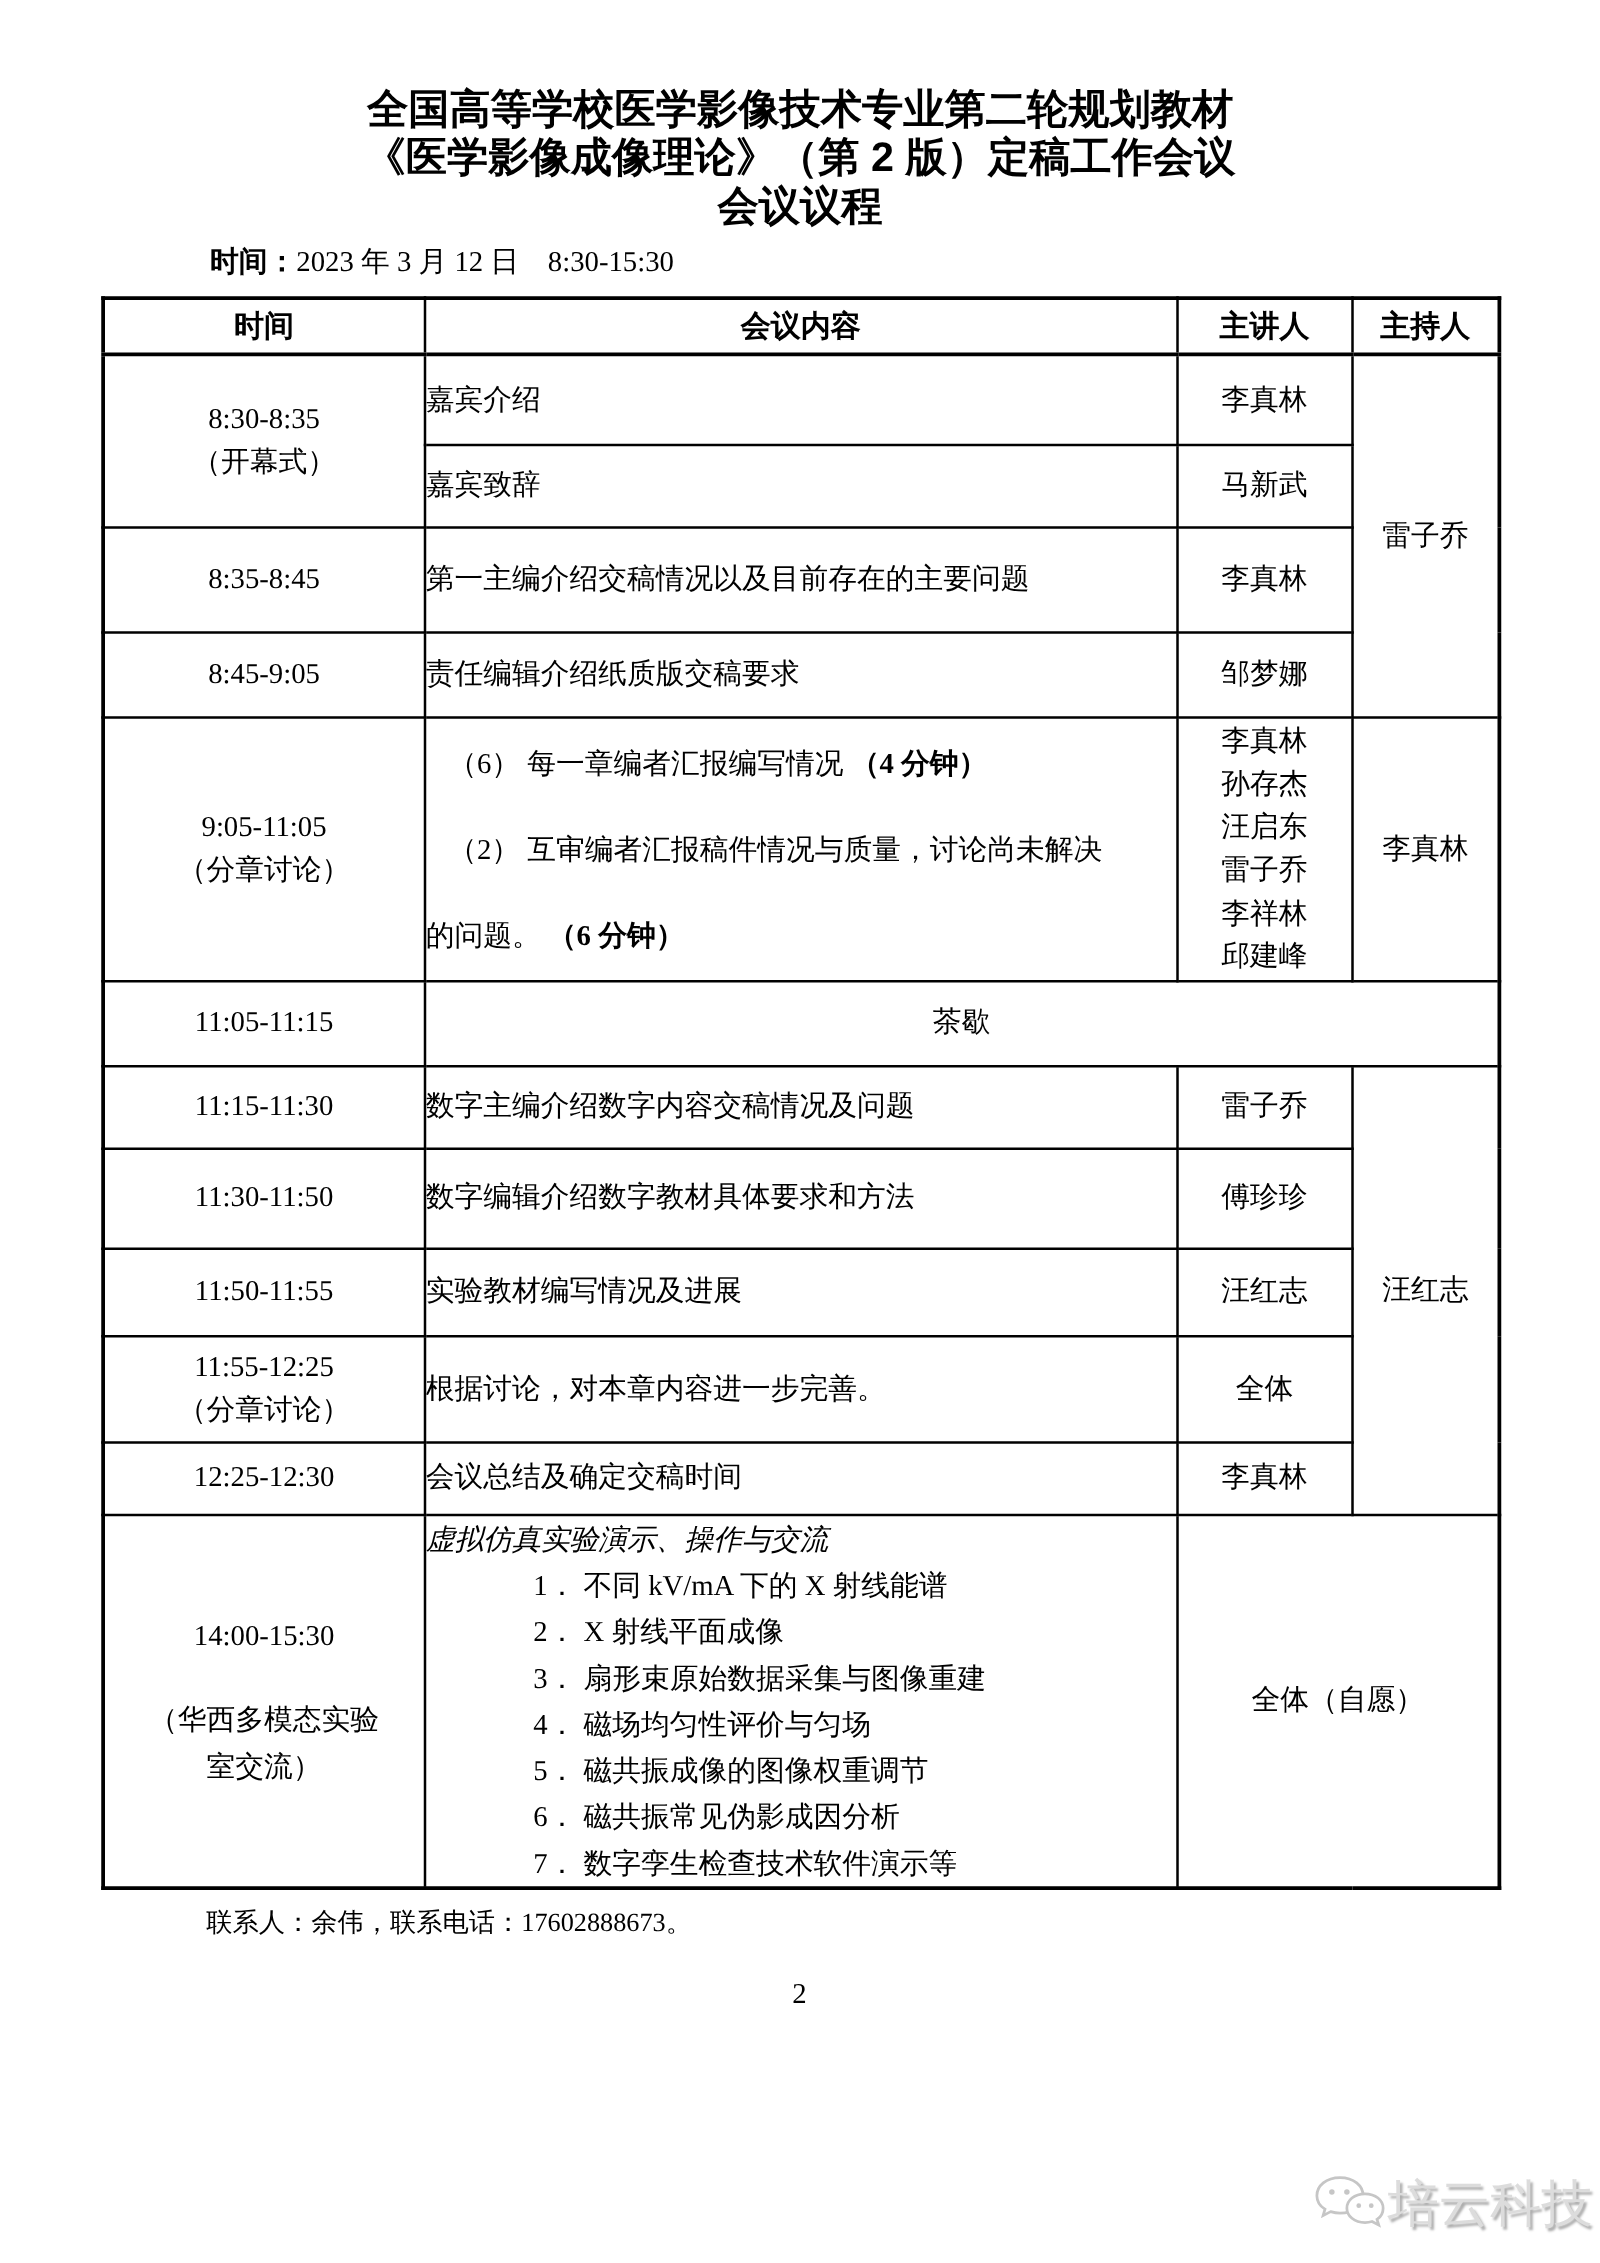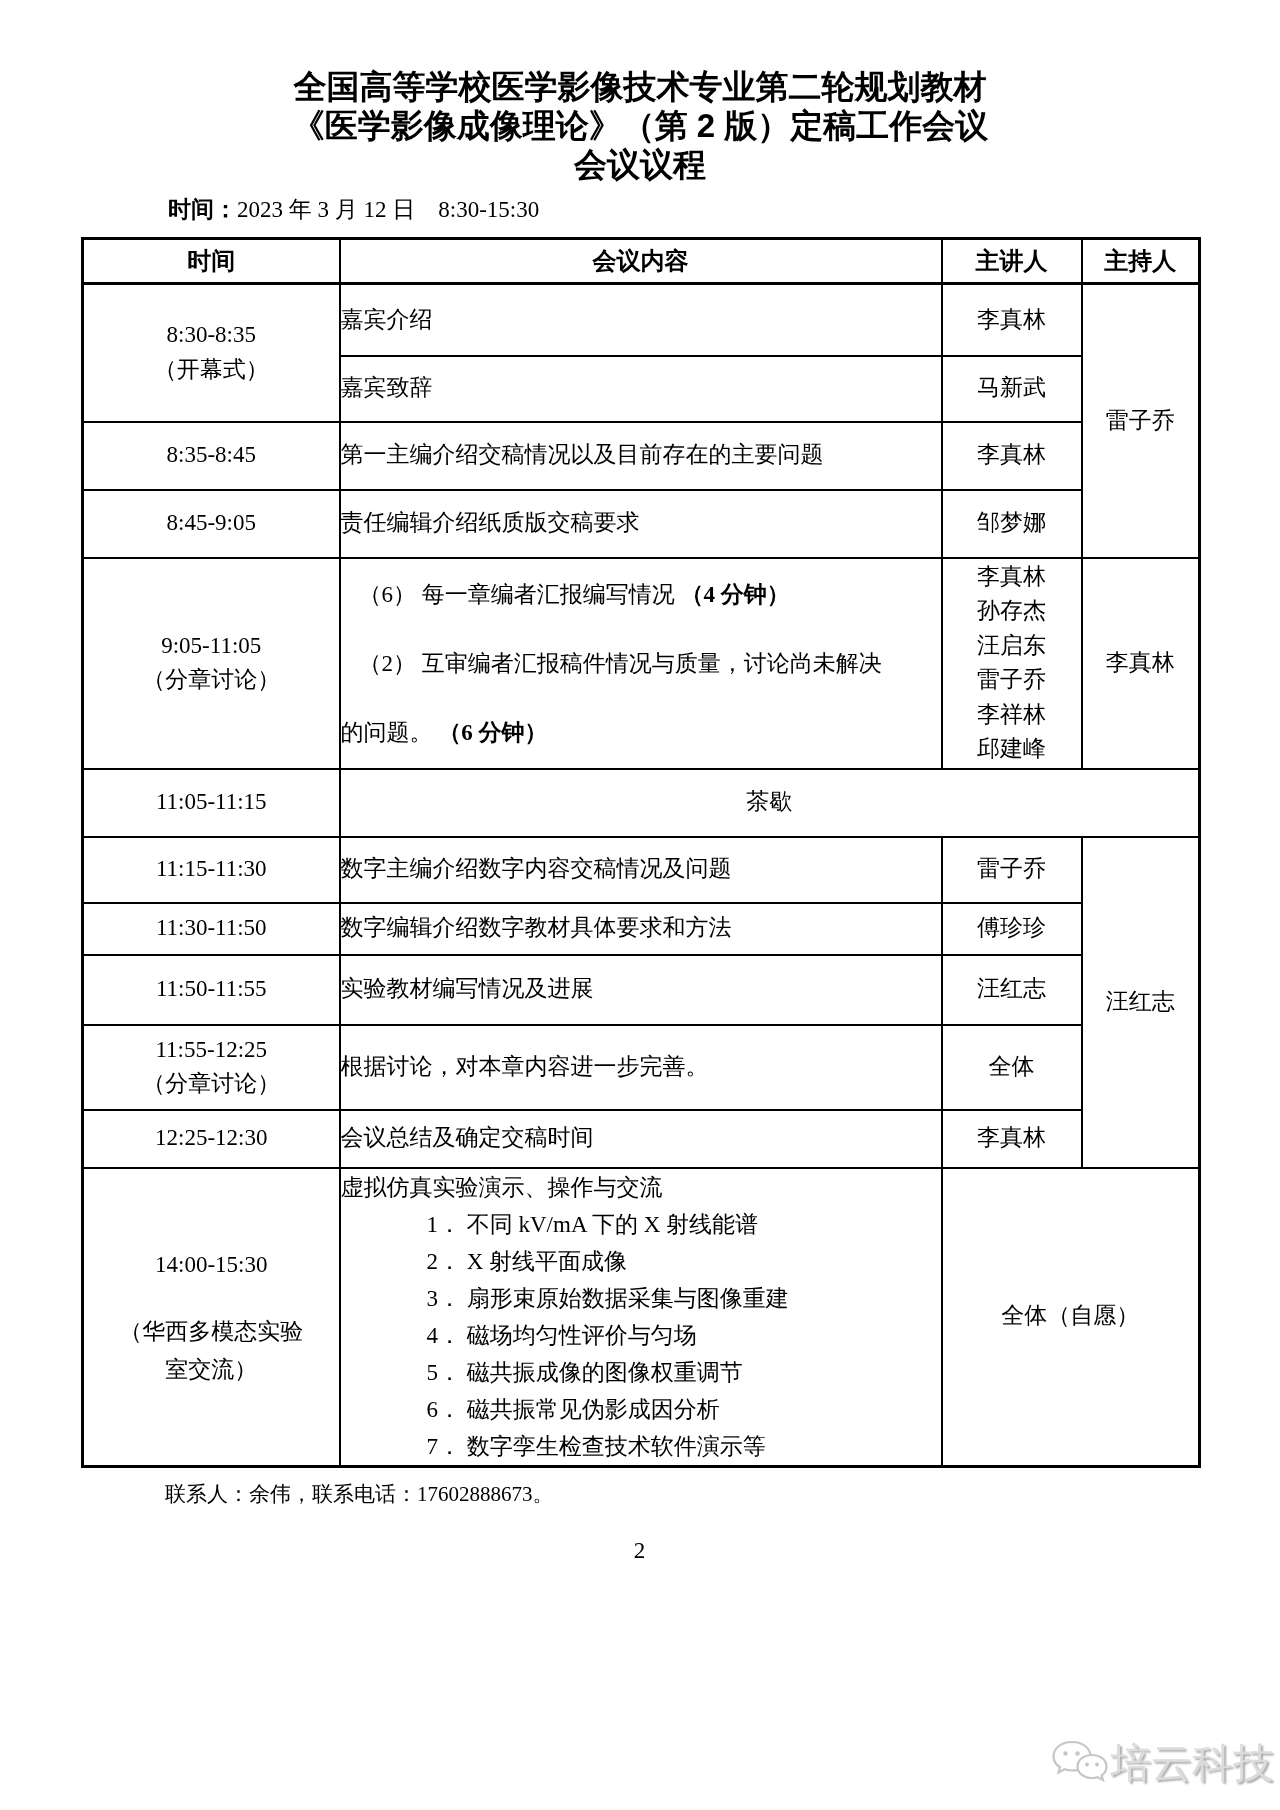--- a/index.html
+++ b/index.html
@@ -38,21 +38,21 @@
   .c-center{text-align:center;}
 
   
   .c5 .line{height:69px;line-height:69px;white-space:nowrap;}
   .c5 .line.ind{padding-left:18px;}
   .s5 div{line-height:34.5px;}
 
   
   .t12 .t12-time{line-height:40px;}
   .t12 .t12-note{margin-top:28px;line-height:38px;}
-  .c12 .c12-title{line-height:37px;}
+  .c12 .c12-title{line-height:37px;font-style:italic;}
   .c12 .c12-item{line-height:37px;padding-left:86px;}
 
   .contact{margin:12px 0 0 165px;font-size:21px;}
   .pagenum{width:1117px;margin-left:81px;text-align:center;margin-top:30px;font-size:23px;}
 
   .watermark{
     position:absolute;right:6px;top:1736px;display:flex;align-items:center;gap:0;
     color:#dcdcdc;font-size:41px;font-family:"Liberation Sans","DejaVu Sans",sans-serif;
     text-shadow:2px 2px 2px #ababab, -1px -1px 0 #ffffff;
     white-space:nowrap;
@@ -99,21 +99,21 @@
       <td class="c-content">嘉宾介绍</td>
       <td class="c-speaker">李真林</td>
       <td class="c-host" rowspan="4">雷子乔</td>
     </tr>
 
     <tr style="height:66px">
       <td class="c-content">嘉宾致辞</td>
       <td class="c-speaker">马新武</td>
     </tr>
 
-    <tr style="height:68px">
+    <tr style="height:84px">
       <td class="c-time">8:35-8:45</td>
       <td class="c-content">第一主编介绍交稿情况以及目前存在的主要问题</td>
       <td class="c-speaker">李真林</td>
     </tr>
 
     <tr style="height:68px">
       <td class="c-time">8:45-9:05</td>
       <td class="c-content">责任编辑介绍纸质版交稿要求</td>
       <td class="c-speaker">邹梦娜</td>
     </tr>
@@ -144,21 +144,21 @@
       <td class="c-content c-center" colspan="3">茶歇</td>
     </tr>
 
     <tr style="height:66px">
       <td class="c-time">11:15-11:30</td>
       <td class="c-content">数字主编介绍数字内容交稿情况及问题</td>
       <td class="c-speaker">雷子乔</td>
       <td class="c-host" rowspan="5">汪红志</td>
     </tr>
 
-    <tr style="height:52px">
+    <tr style="height:80px">
       <td class="c-time">11:30-11:50</td>
       <td class="c-content">数字编辑介绍数字教材具体要求和方法</td>
       <td class="c-speaker">傅珍珍</td>
     </tr>
 
     <tr style="height:70px">
       <td class="c-time">11:50-11:55</td>
       <td class="c-content">实验教材编写情况及进展</td>
       <td class="c-speaker">汪红志</td>
     </tr>

